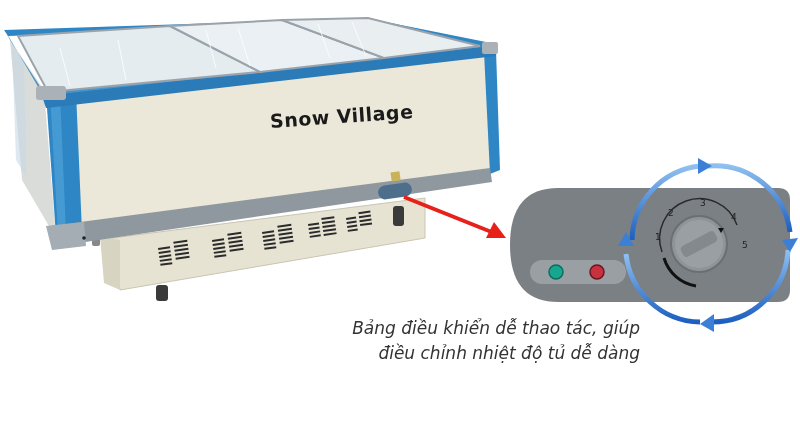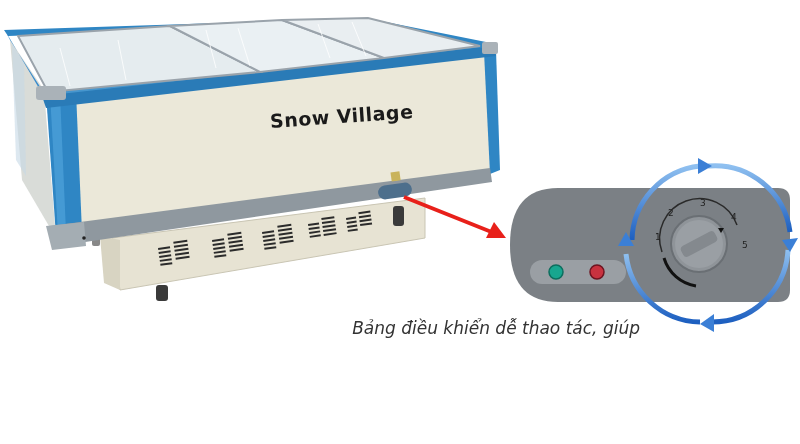--- a/index.html
+++ b/index.html
@@ -181,15 +181,16 @@
   <div class="brand">Snow Village</div>
 
   <span class="dial-num" style="left:655px;top:232px;">1</span>
   <span class="dial-num" style="left:668px;top:208px;">2</span>
   <span class="dial-num" style="left:700px;top:198px;">3</span>
   <span class="dial-num" style="left:731px;top:212px;">4</span>
   <span class="dial-num" style="left:742px;top:240px;">5</span>
 
   <div class="caption">
     <div>Bảng điều khiển dễ thao tác, giúp</div>
+    <div>điều chỉnh nhiệt độ tủ dễ dàng</div>
   </div>
 
 </div>
 
 </body></html>

